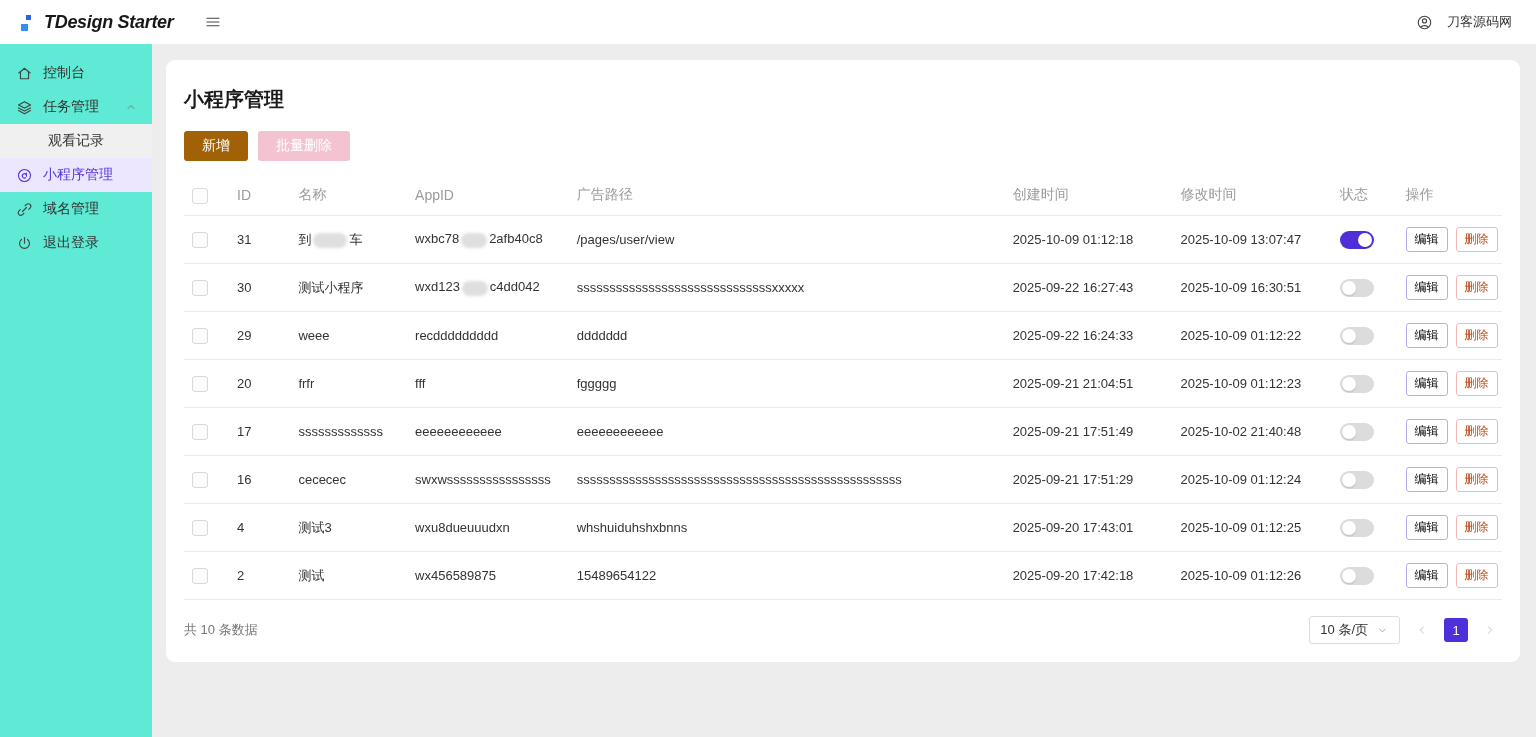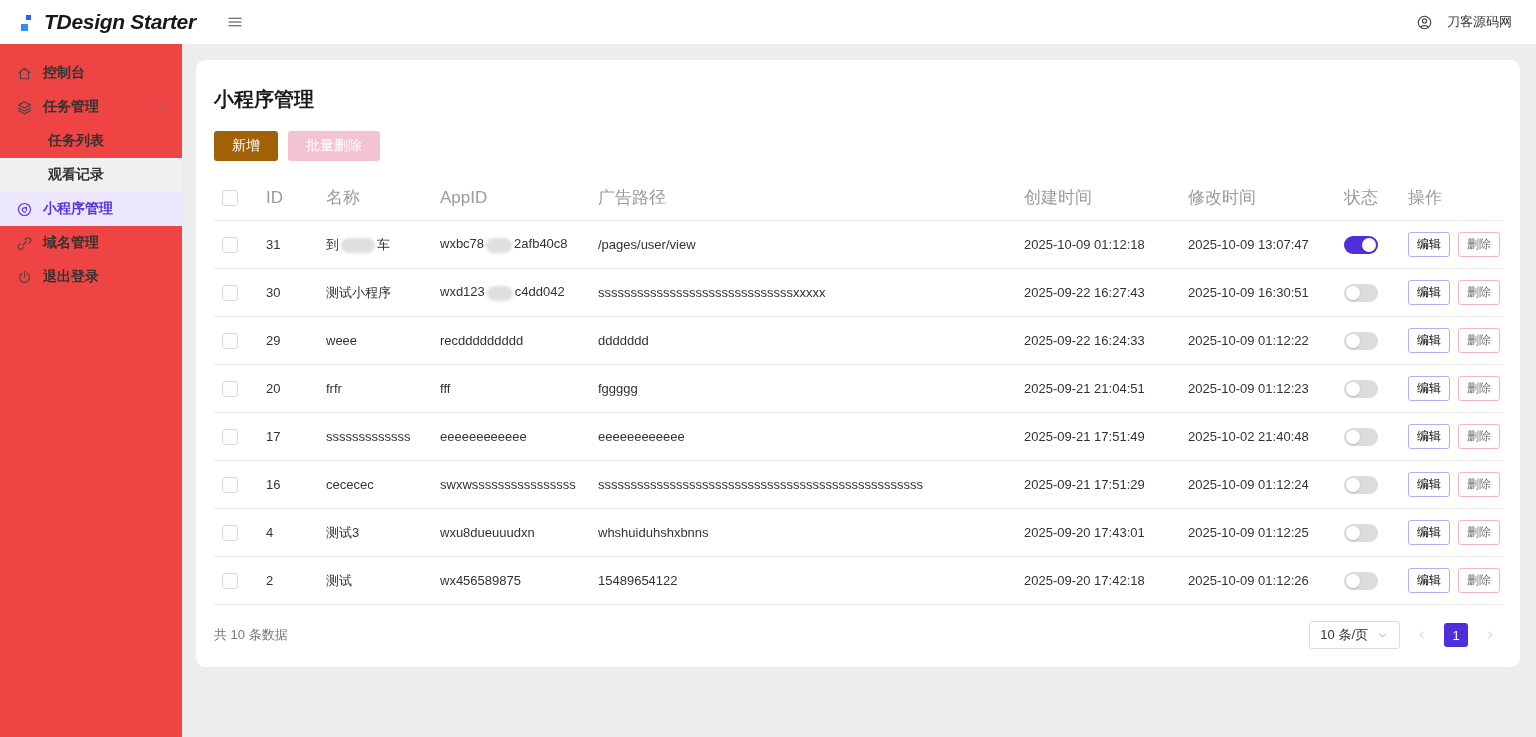--- a/index.html
+++ b/index.html
@@ -8,59 +8,59 @@
     font-family: "Liberation Sans", sans-serif;
     font-size: 13px; color: #333; background: #ededed; overflow: hidden;
   }
   
   .topbar { height:44px; background:#fff; display:flex; align-items:center; padding:0 24px 0 18px; position:relative; z-index:2; }
   .logo { display:flex; align-items:center; gap:10px; }
   .logo-mark { position:relative; width:16px; height:26px; display:inline-block; }
   .logo-mark i { position:absolute; display:block; }
   .logo-mark .sq1 { width:5px; height:5px; left:8px; top:6px; background:#2b63e6; }
   .logo-mark .sq2 { width:7px; height:7px; left:3px; top:15px; background:#2f8ff2; }
-  .logo-text { font-size:21px; font-weight:800; font-style:italic; color:#181818; letter-spacing:-0.3px; }
+  .logo-text { font-size:18px; font-weight:800; font-style:italic; color:#181818; letter-spacing:-0.3px; }
   .hamburger { margin-left:30px; background:none; border:none; cursor:pointer; color:#444; width:22px; height:22px; }
   .hamburger svg { width:18px; height:18px; }
   .topbar .spacer { flex:1; }
   .user { display:flex; align-items:center; gap:14px; color:#333; font-size:13px; cursor:pointer; }
   .user .u-ic { width:17px; height:17px; color:#444; }
   svg { fill:none; stroke:currentColor; stroke-width:1.6; stroke-linecap:round; stroke-linejoin:round; display:block; width:100%; height:100%; }
   
   .shell { display:flex; height:693px; }
-  .sidebar { width:182px; background:#ef4444; padding-top:12px; flex:none;font-weight:bold; }
+  .sidebar { width:152px; background:#5eead4; padding-top:12px; flex:none; }
   .side-item { height:34px; display:flex; align-items:center; gap:10px; padding:0 14px 0 16px; font-size:14px; color:#333; cursor:pointer; }
   .side-item .s-icon { width:17px; height:17px; flex:none; color:#444; }
   .side-item.lvl2 { padding-left:48px; }
   .side-item .s-chevron { margin-left:auto; width:14px; height:14px; color:#777; }
   .side-item.active { background:#ece7fe; color:#5835de; }
   .side-item.active .s-icon { color:#5835de; }
   .side-item.hoverbg { background:#f0f0f0; }
   
   .content { flex:1; padding:16px 16px 0 14px; }
   .card { background:#fff; border-radius:9px; padding:26px 18px 18px; min-height:572px; }
   .page-title { font-size:20px; font-weight:700; color:#1a1a1a; margin-bottom:18px; }
   .toolbar { display:flex; gap:10px; margin-bottom:14px; }
   .btn { border:none; border-radius:3px; font-size:14px; height:30px; padding:0 18px; cursor:pointer; font-family:inherit; }
   .btn-primary { background:#a16207; color:#fff; }
   .btn-danger-disabled { background:#f3c3d2; color:#fff; cursor:not-allowed; }
   
   table { width:100%; border-collapse:collapse; table-layout:fixed; }
-  th { text-align:left; font-weight:400; color:#9b9b9b; font-size:17px; padding:11px 8px; }
+  th { text-align:left; font-weight:400; color:#9b9b9b; font-size:14px; padding:11px 8px; }
   td { padding:11px 8px; border-top:1px solid #ebebeb; font-size:13px; color:#333; white-space:nowrap; overflow:hidden; }
   tr.trow:last-child td { border-bottom:1px solid #ebebeb; }
   .cb { display:inline-block; width:16px; height:16px; border:1px solid #d9d9d9; border-radius:3px; background:#fdfdfd; vertical-align:middle; cursor:pointer; }
   .blur-blob { display:inline-block; vertical-align:middle; height:15px; background:#dfdfdf; border-radius:8px; filter:blur(1.6px); margin:0 2px; }
   .switch { display:inline-block; width:34px; height:18px; border-radius:9px; background:#dcdcdc; position:relative; cursor:pointer; vertical-align:middle; }
   .switch i { position:absolute; width:14px; height:14px; border-radius:50%; background:#fff; top:2px; left:2px; box-shadow:0 1px 2px rgba(0,0,0,.15); }
   .switch.on { background:#4e2fd9; }
   .switch.on i { left:auto; right:2px; }
   .mini-btn { font-size:12px; font-family:inherit; background:#fff; border-radius:3px; padding:3px 8px; cursor:pointer; margin-right:8px; }
   .mini-btn.edit { color:#000000; border:1px solid #b9abf4; }
-  .mini-btn.del { color:#737373; border:1px solid #f3b6bc; margin-right:0; }
+  .mini-btn.del { color:#c2410c; border:1px solid #f3b6bc; margin-right:0; }
   
   .tfoot { display:flex; align-items:center; justify-content:space-between; padding-top:16px; }
   .total-text { color:#777; font-size:13px; }
   .pager { display:flex; align-items:center; gap:10px; }
   .psize { display:inline-flex; align-items:center; gap:8px; height:28px; padding:0 10px; border:1px solid #dcdcdc; border-radius:3px; color:#333; cursor:pointer; background:#fff; }
   .psize .s-chev { width:13px; height:13px; color:#999; }
   .pnav { width:24px; height:24px; border:none; background:none; color:#c3c3c3; cursor:default; padding:0; }
   .pnav svg { width:14px; height:14px; margin:0 auto; }
   .pnum { width:24px; height:24px; border:none; border-radius:3px; background:#4e2fd9; color:#fff; font-size:13px; cursor:pointer; }
 </style>
@@ -112,23 +112,20 @@
             <path d="M3.5 16.4 12 20.9l8.5-4.5"></path>
           </svg>
         </span>
         <span class="s-label">任务管理</span>
         <span class="s-chevron">
           <svg viewBox="0 0 24 24">
             <path d="M7 14.5 12 9.5l5 5"></path>
           </svg>
         </span>
       </div>
-      <div class="side-item lvl2">
-        <span class="s-label">任务列表</span>
-      </div>
       <div class="side-item lvl2 hoverbg">
         <span class="s-label">观看记录</span>
       </div>
       <div class="side-item lvl1 active">
         <span class="s-icon">
           <svg viewBox="0 0 24 24">
             <circle cx="12" cy="12" r="8.5"></circle>
             <path d="M14.6 10.8a3.1 3.1 0 1 0-1 4.4"></path>
             <path d="M14.6 8.7v4.4"></path>
           </svg>

